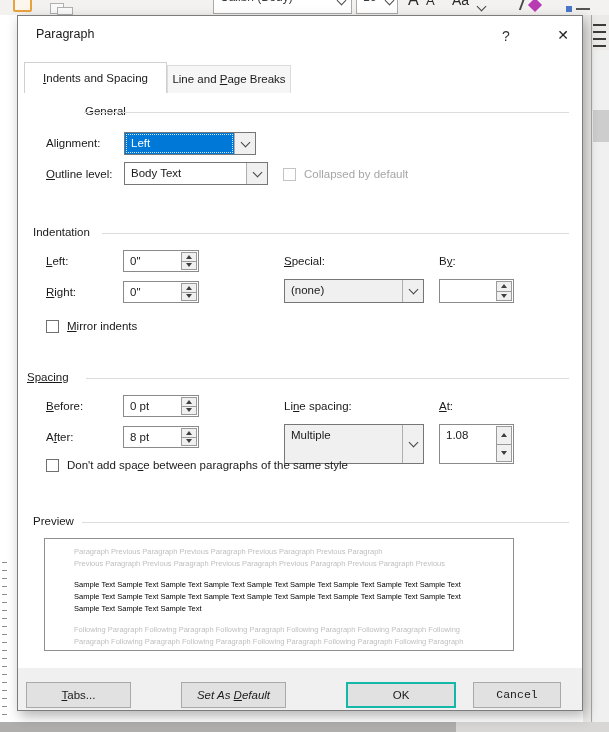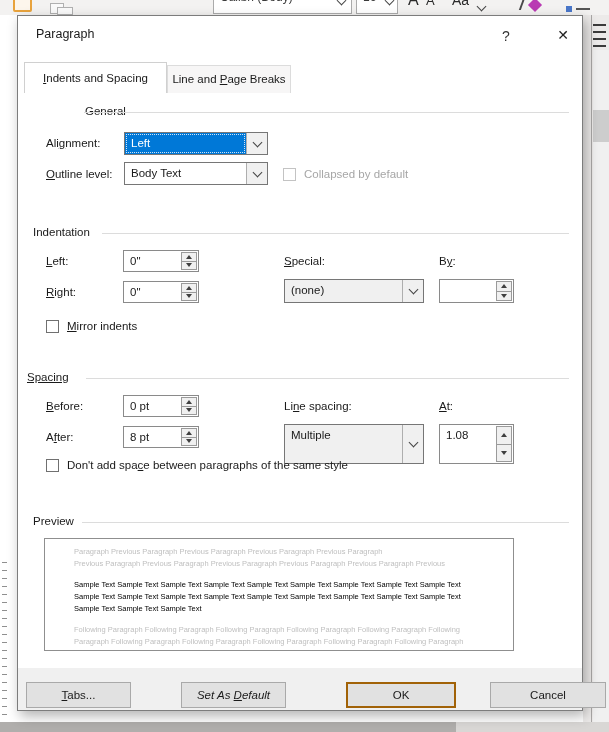--- a/index.html
+++ b/index.html
@@ -74,21 +74,21 @@
   .pv-block{margin:0 6px 0 29px;font-size:7.5px;line-height:12px;}
   .pv-gray{color:#bfbfbf;}
   .pv-black{color:#000;}
   #pv-prev{margin-top:7px;}
   #pv-sample{margin-top:9px;}
   #pv-follow{margin-top:9px;}
 
   #footer{left:0;top:652px;width:564px;height:42px;background:#f0f0f0;}
   .btn{position:absolute;top:666px;height:26px;background:#e1e1e1;border:1px solid #a9a9a9;
        font-size:11.5px;text-align:center;line-height:24px;cursor:default;}
-  .btn.default{border:2px solid #a16207;line-height:22px;}
+  .btn.default{border:2px solid #14b8a6;line-height:22px;}
 </style>
 </head>
 <body>
 
 <div id="stage">
 
   <div id="ribbon" class="abs">
     <div class="abs" style="left:13px;top:-8px;width:19px;height:20px;border:2px solid #e8a33d;background:#fdf6ec;border-radius:2px;"></div>
     <div class="abs" style="left:50px;top:3px;width:14px;height:11px;border:1px solid #b0b0b0;background:#fafafa;"></div>
     <div class="abs" style="left:57px;top:7px;width:16px;height:8px;border:1px solid #b0b0b0;background:#fafafa;"></div>
@@ -160,21 +160,21 @@
       <span>✕</span>
     </div>
 
     <div id="tab-active" class="tab"><span class="accel">I</span><span>ndents and Spacing</span></div>
     <div id="tab-inactive" class="tab"><span>Line and </span><span class="accel">P</span><span>age Breaks</span></div>
 
     <div class="sec-label" style="left:29px;top:89px;margin-left:38px;">General</div>
     <div class="sec-line" style="left:66px;top:96px;width:485px;"></div>
 
     <div class="fld-label" style="left:28px;top:121px;"><span>Ali</span><span class="accel">g</span><span>nment:</span></div>
-    <div class="combo" style="left:106px;top:116px;width:144px;">
+    <div class="combo" style="left:106px;top:116px;width:132px;">
       <div class="combo-text selected">Left</div>
       <div class="combo-btn">
         <span class="chev" style="margin-top:-3px;"></span>
       </div>
     </div>
 
     <div class="fld-label" style="left:28px;top:152px;"><span class="accel">O</span><span>utline level:</span></div>
     <div class="combo" style="left:106px;top:146px;width:144px;">
       <div class="combo-text">Body Text</div>
       <div class="combo-btn">
@@ -304,16 +304,16 @@
         <div>Following Paragraph Following Paragraph Following Paragraph Following Paragraph Following Paragraph Following</div>
         <div>Paragraph Following Paragraph Following Paragraph Following Paragraph Following Paragraph Following Paragraph</div>
         <div>Following Paragraph Following Paragraph Following Paragraph Following Paragraph Following Paragraph Following</div>
       </div>
     </div>
 
     <div id="footer" class="abs"></div>
     <div class="btn" style="left:8px;width:105px;"><span class="accel">T</span><span>abs...</span></div>
     <div class="btn" style="left:163px;width:105px;font-style:italic;"><span>Set As </span><span class="accel">D</span><span>efault</span></div>
     <div class="btn default" style="left:328px;width:110px;"><span>OK</span></div>
-    <div class="btn" style="left:472px;width:116px;"><span>Cancel</span></div>
+    <div class="btn" style="left:455px;width:88px;font-family:Liberation Mono, monospace;"><span>Cancel</span></div>
   </div>
 
 </div>
 
 </body></html>

